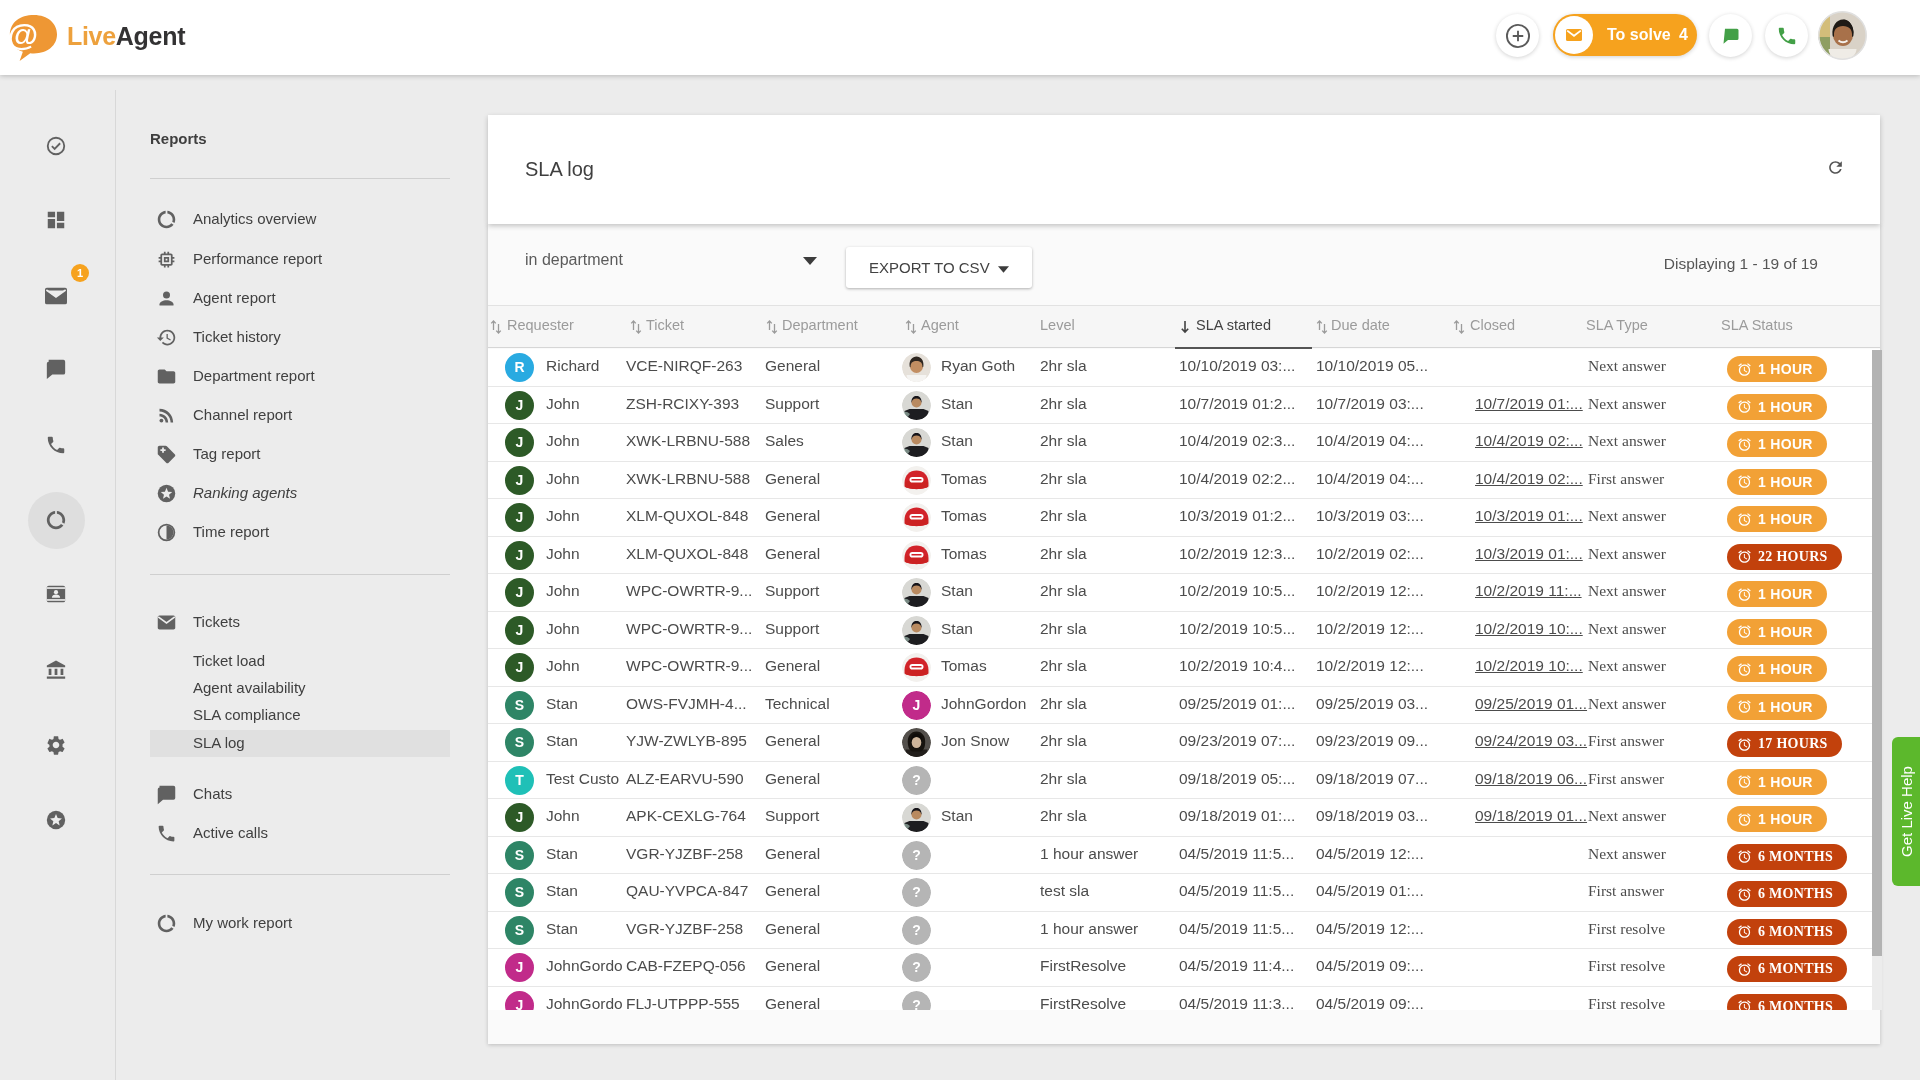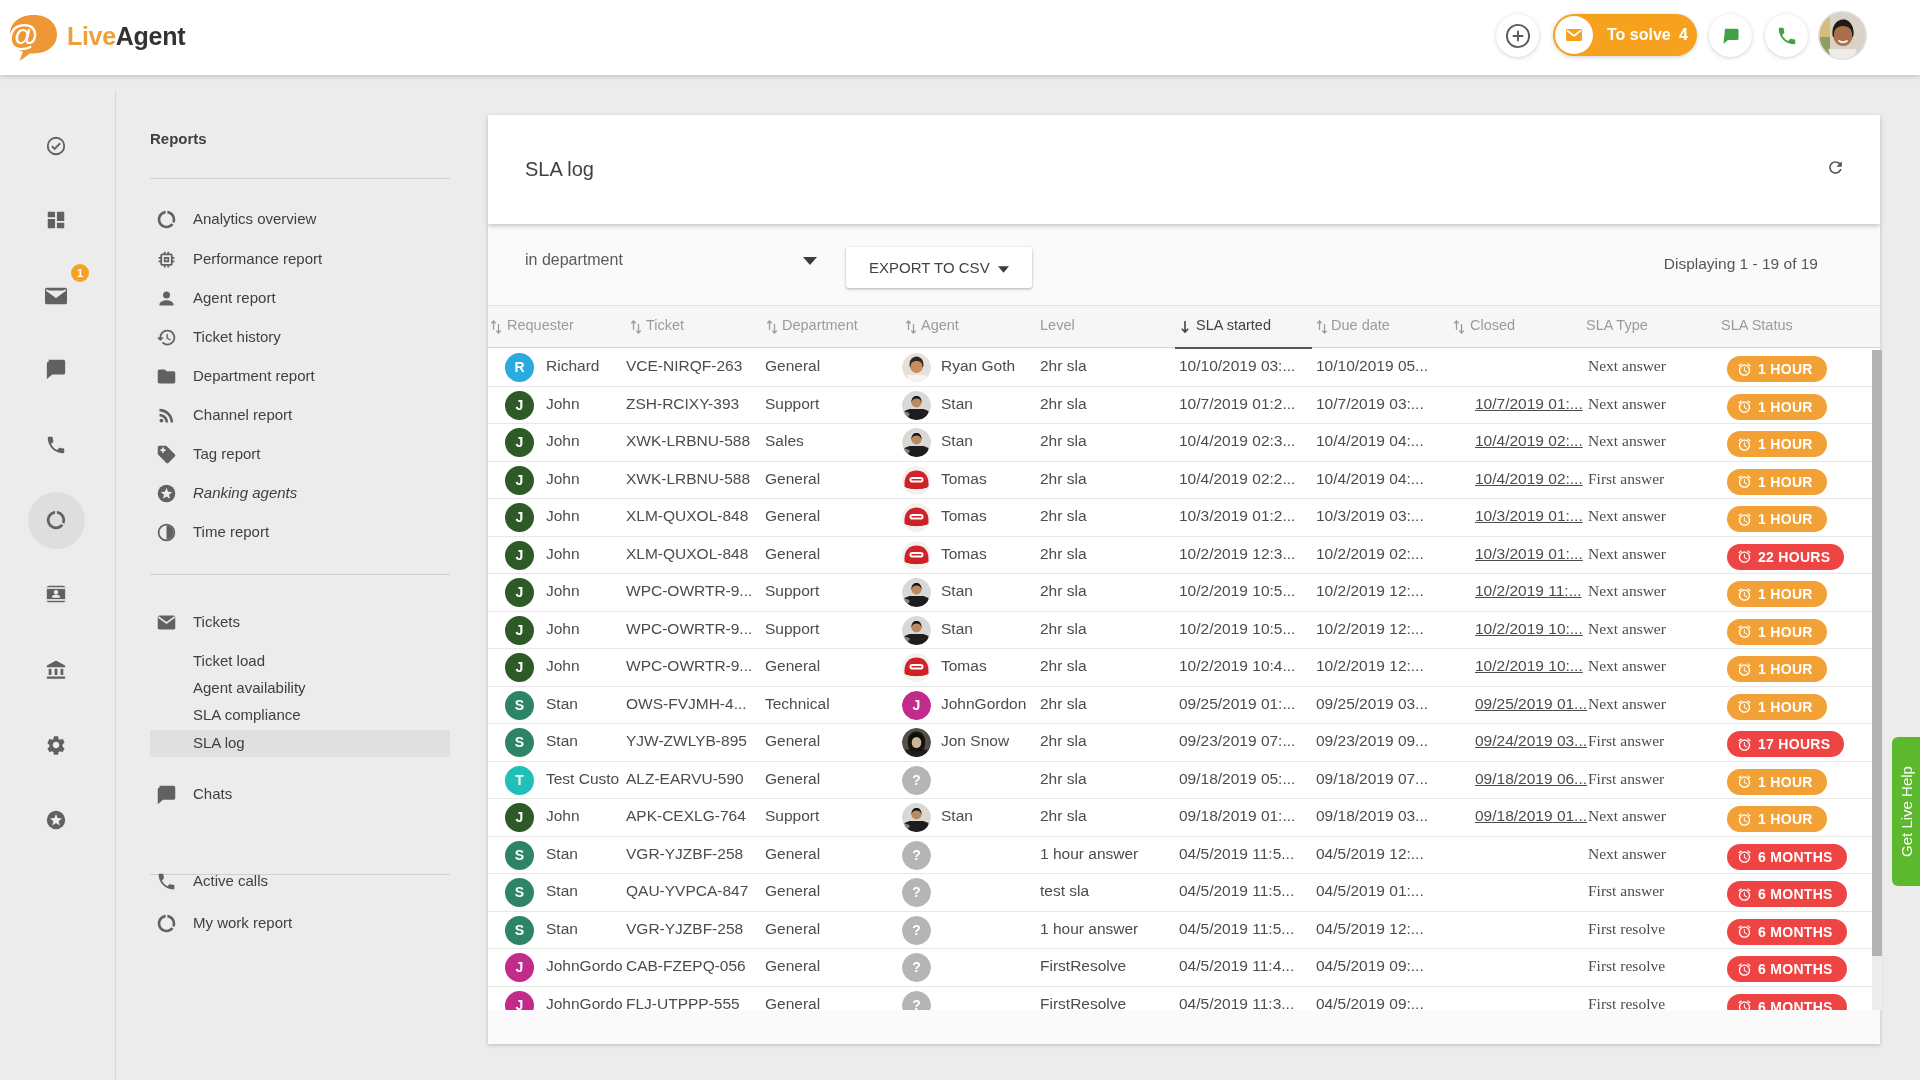--- a/index.html
+++ b/index.html
@@ -65,21 +65,21 @@
 .c-ticket { left:138px; }
 .c-dept { left:277px; }
 .c-agent { left:453px; }
 .c-level { left:552px; }
 .c-start { left:691px; }
 .c-due { left:828px; }
 .c-closed { left:987px;text-decoration:underline; }
 .c-type { left:1100px;font-family:Liberation Serif, serif; }
 .badge { position:absolute; left:1239px; top:7px; height:26px; border-radius:13px; color:#fff;
   font-size:14px; font-weight:bold; letter-spacing:0.3px; padding:0 14px 0 10px; display:inline-flex; align-items:center; gap:6px; }
-.b-or { background:#f2a136; } .b-rd { background:#ef4444; }
+.b-or { background:#f2a136; } .b-rd { background:#c2410c;font-family:Liberation Serif, serif; }
 #scrollbar { position:absolute; left:1384px; top:126px; width:10px; height:660px; background:#ececec; }
 #scrollthumb { position:absolute; left:0; top:0; width:10px; height:606px; background:#b3b3b3; }
 
 
 #glh { position:absolute; left:1892px; top:737px; width:28px; height:149px; background:#5cb82c;
   border-radius:6px 0 0 6px; }
 #glh span { position:absolute; left:-57px; top:66px; width:142px; transform:rotate(-90deg);
   color:#fff; font-size:15px; text-align:center; display:block; }
 </style>
 </head>
@@ -248,21 +248,21 @@
         <path d="M2.5 5.5 L12 12.5 L21.5 5.5" fill="none" stroke="#ececec" stroke-width="1.8"></path>
       </svg>
       <span class="ntext">Tickets</span>
     </div>
   <div class="navitem" style="top:706px;">
       <svg class="nicon" width="21" height="21" viewBox="0 0 24 24">
         <path d="M4 2 h16 a2 2 0 0 1 2 2 v12 a2 2 0 0 1 -2 2 h-12 l-6 5 v-17 a2 2 0 0 1 2 -2z" fill="#616161"></path>
       </svg>
       <span class="ntext">Chats</span>
     </div>
-  <div class="navitem" style="top:745px;margin-top:48px;">
+  <div class="navitem" style="top:745px;">
       <svg class="nicon" width="21" height="21" viewBox="0 0 24 24">
         <path d="M6.6 10.8c1.4 2.8 3.8 5.1 6.6 6.6l2.2-2.2c.3-.3.7-.4 1-.2 1.1.4 2.3.6 3.6.6.6 0 1 .4 1 1V20c0 .6-.4 1-1 1C10.6 21 3 13.4 3 4c0-.6.4-1 1-1h3.5c.6 0 1 .4 1 1 0 1.2.2 2.4.6 3.6.1.3 0 .7-.2 1l-2.3 2.2z" fill="#616161"></path>
       </svg>
       <span class="ntext">Active calls</span>
     </div>
   <div class="navitem" style="top:835px;">
       <svg class="nicon" width="21" height="21" viewBox="0 0 24 24">
         <path d="M13 2.05v3.03c3.4.49 6 3.39 6 6.92 0 .9-.18 1.75-.48 2.54l2.6 1.53c.56-1.24.88-2.62.88-4.07 0-5.18-3.95-9.45-9-9.95zM12 19c-3.87 0-7-3.13-7-7 0-3.53 2.6-6.43 6-6.92V2.05c-5.06.5-9 4.76-9 9.95 0 5.52 4.47 10 9.99 10 3.31 0 6.24-1.61 8.06-4.09l-2.6-1.53C16.17 17.98 14.21 19 12 19z" fill="#616161"></path>
       </svg>
       <span class="ntext">My work report</span>

